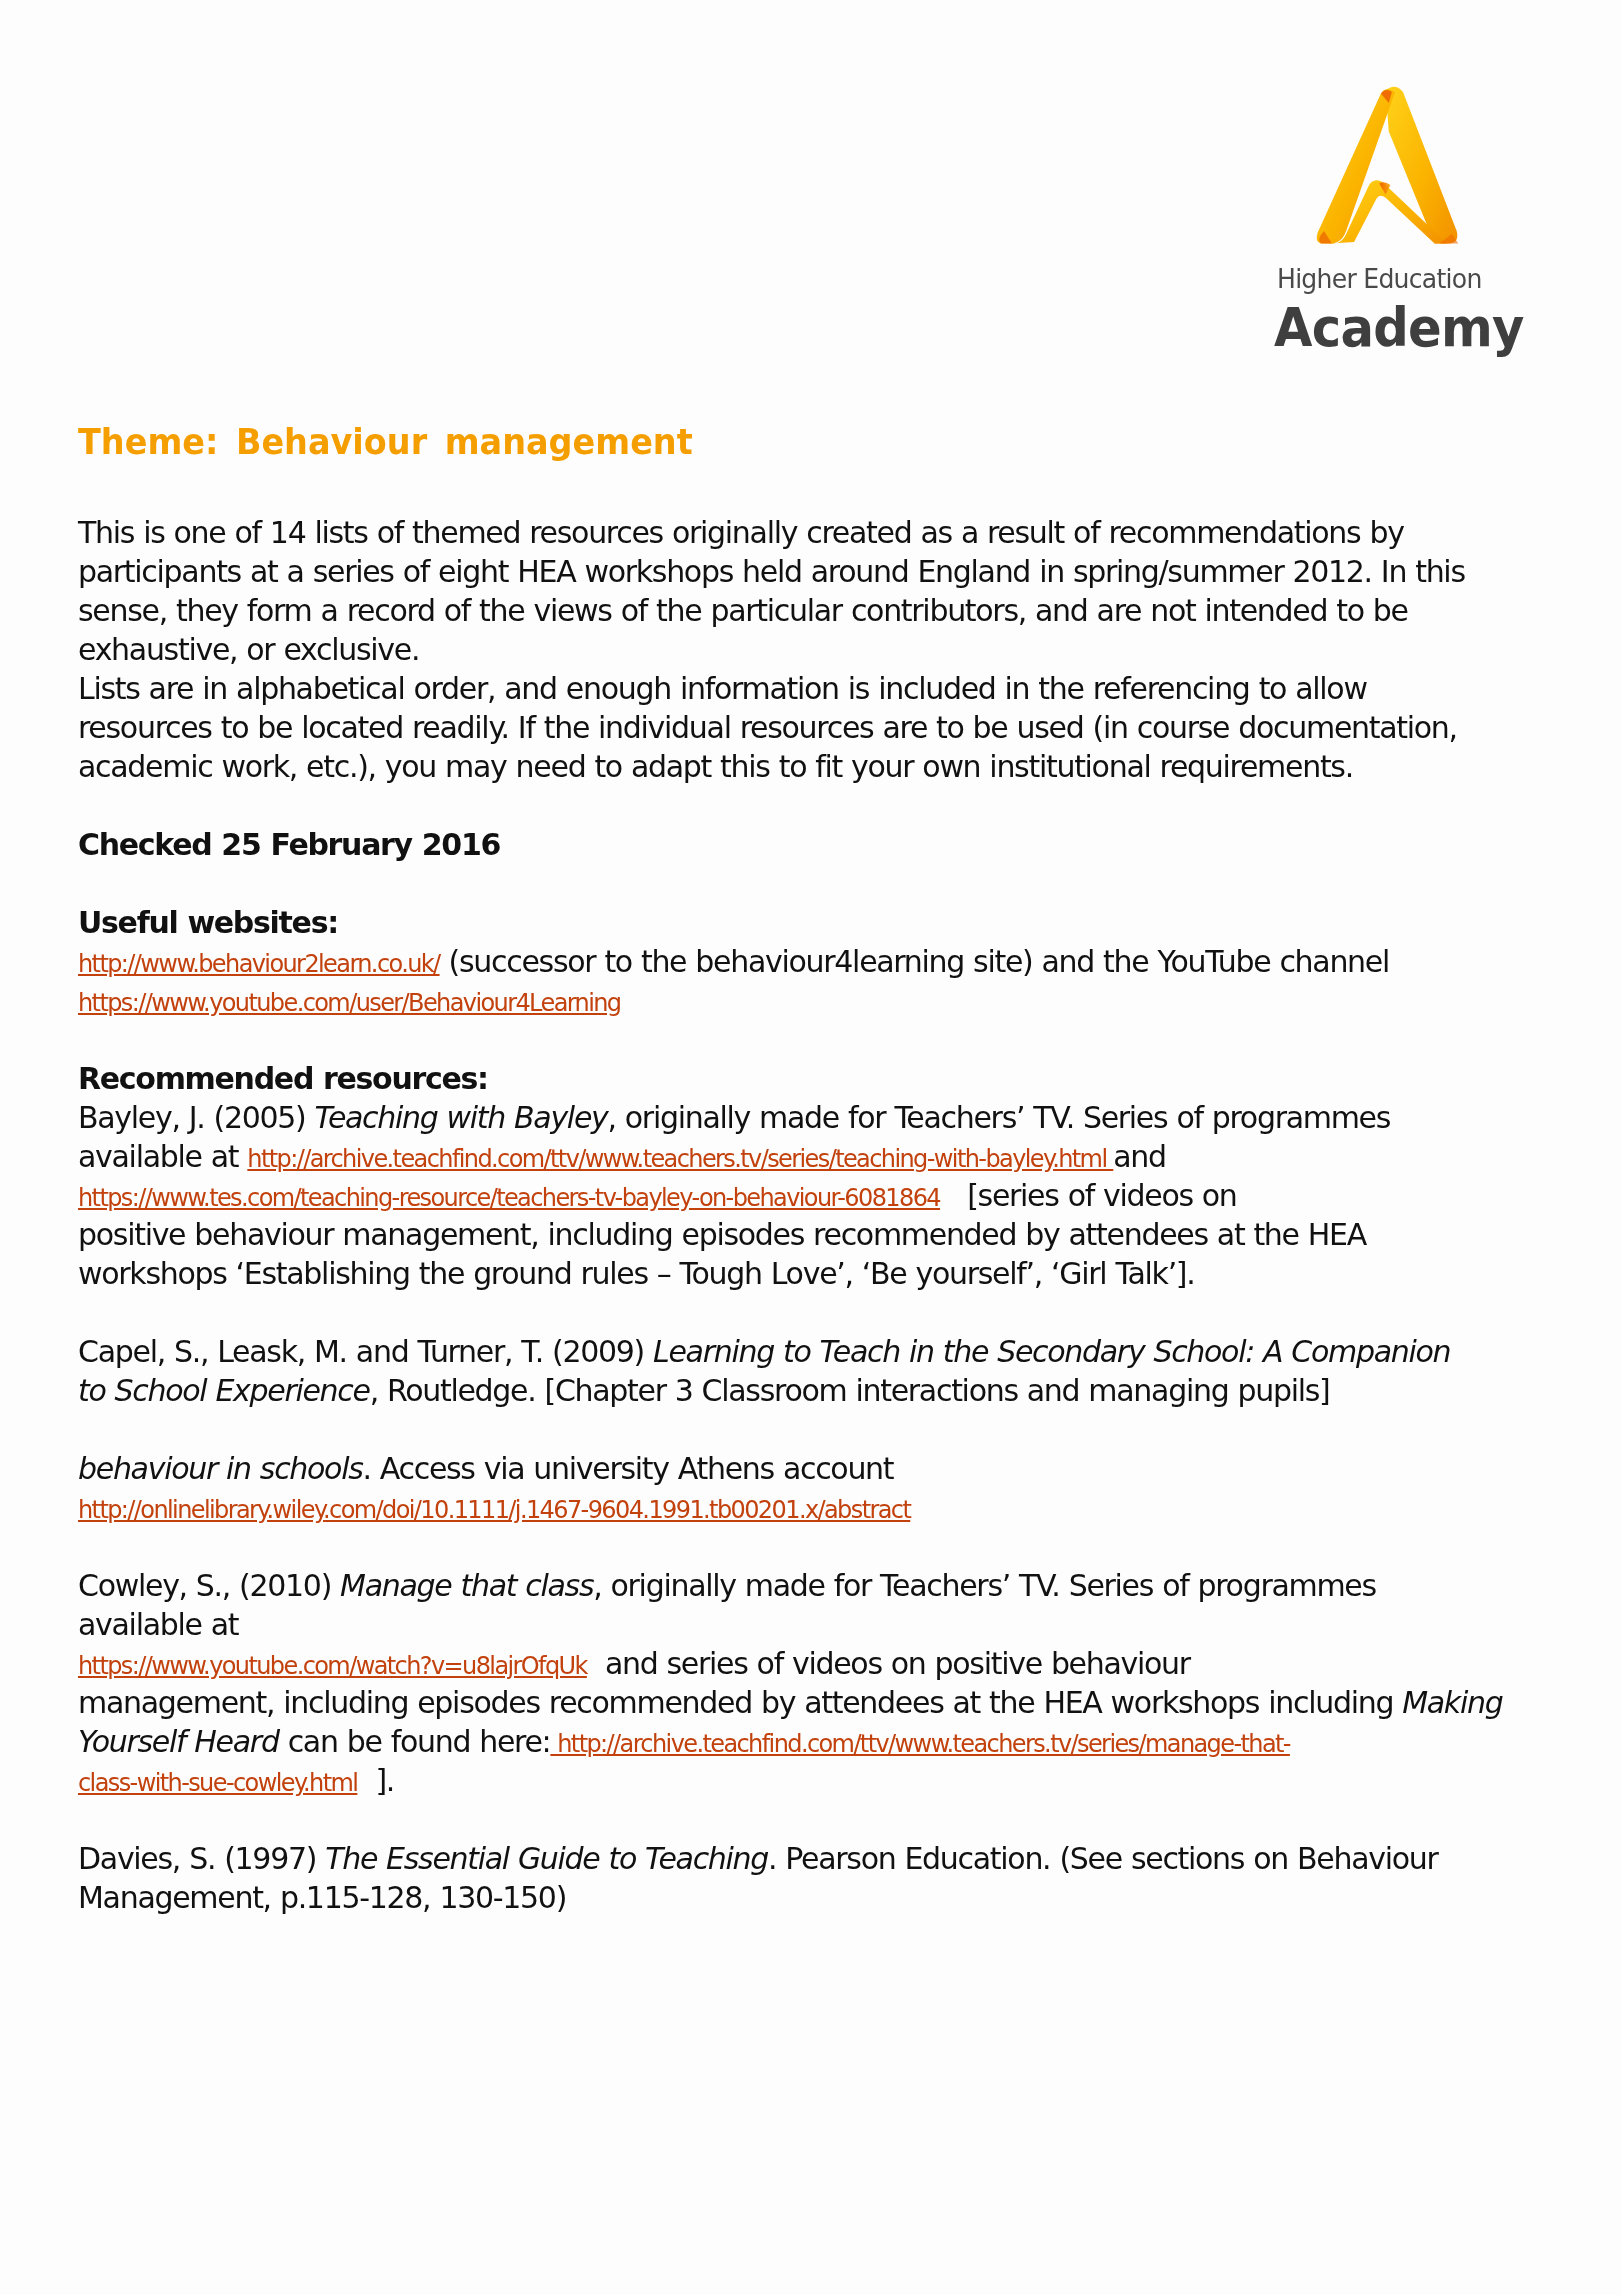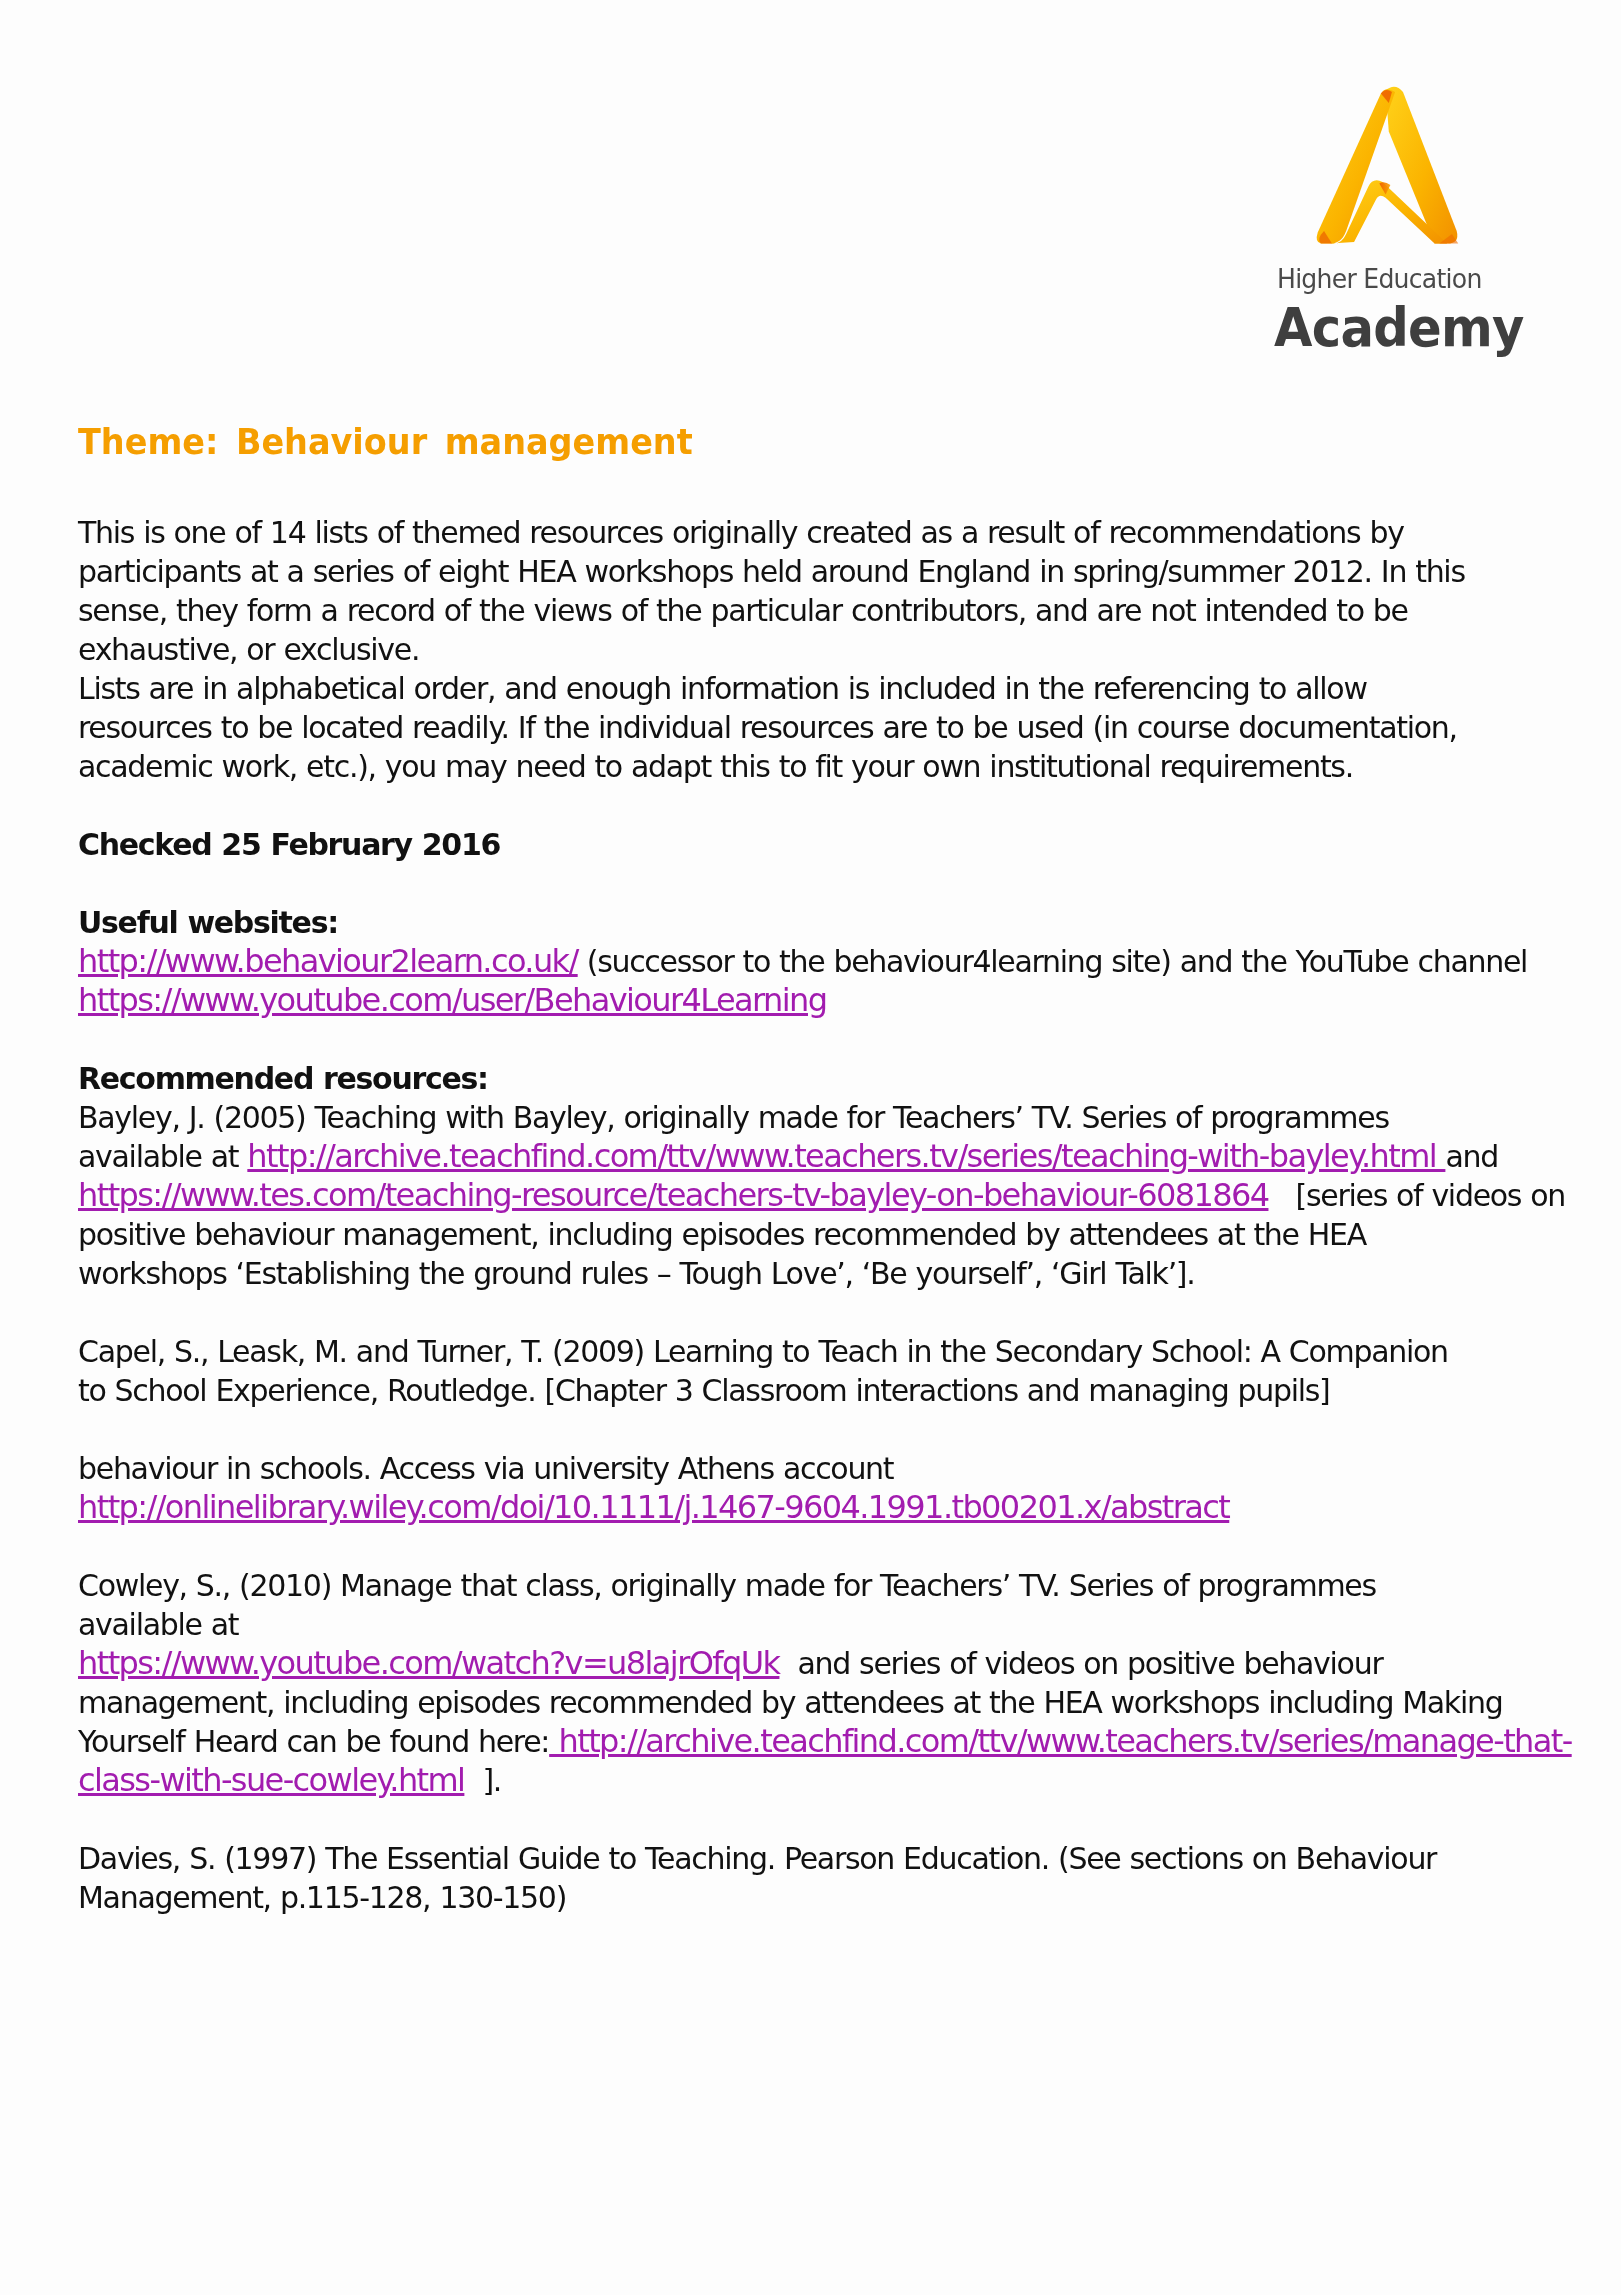--- a/index.html
+++ b/index.html
@@ -85,26 +85,26 @@
       letter-spacing: -1.3px;
       word-spacing: 0.8px;
       white-space: nowrap;
     }
     .line {
       display: block;
       height: 39px;
     }
     .spacer { height: 39px; }
     .bold { font-weight: bold; }
-    .it { }
+    .it { font-style: italic; }
     a.link {
-      color: #a21caf;
+      color: #c2410c;
       text-decoration: underline;
       letter-spacing: -1.6px;
-      font-size: 32px;
+      font-size: 24px;
     }
     .gap-intro { margin-top: 41px; }
   </style>
 </head>
 <body>
 
 <div class="page">
 
   <div class="logo">
     <svg class="mark" viewBox="0 0 190 220">

